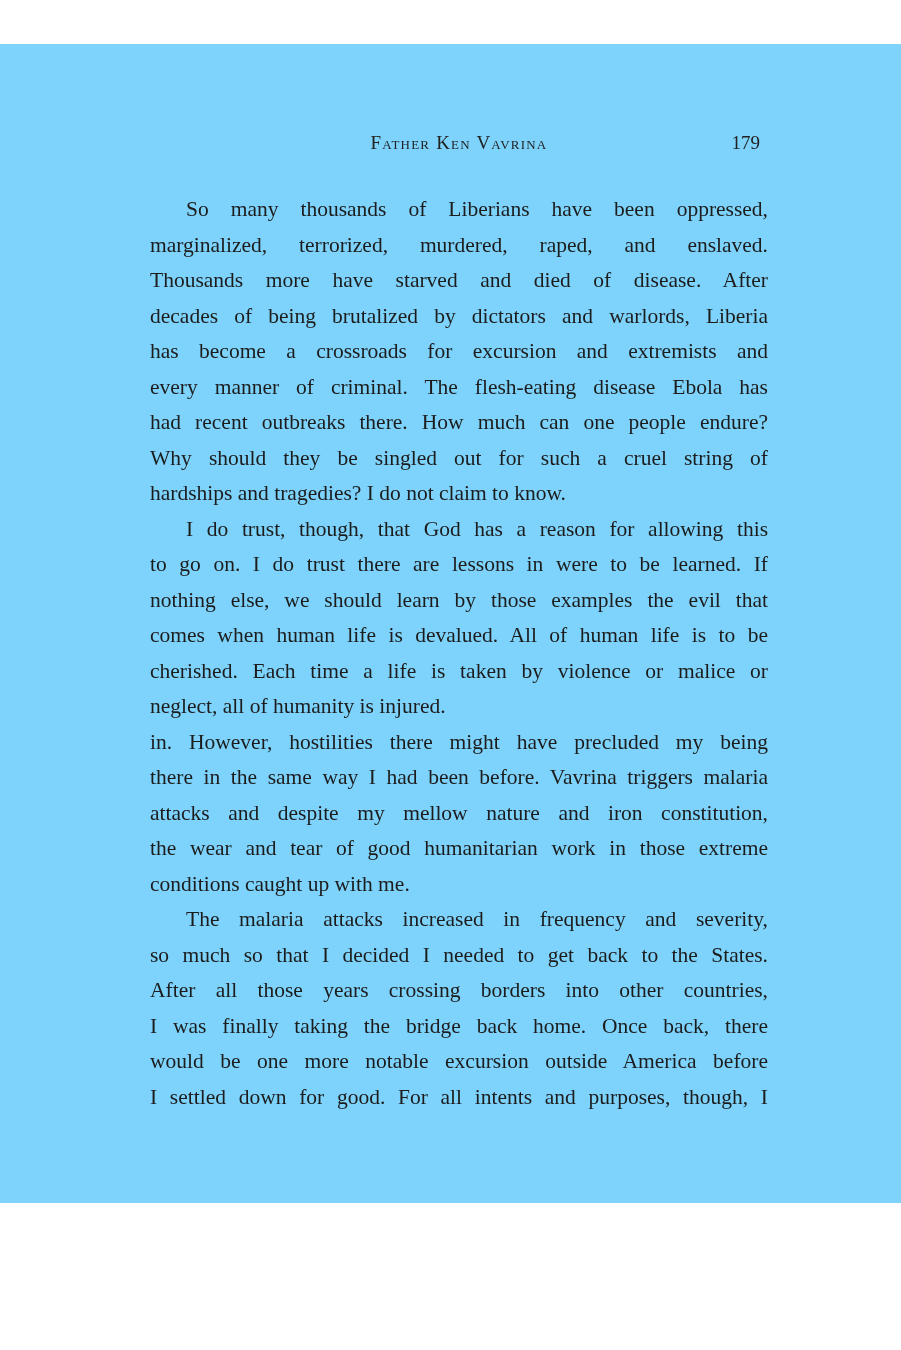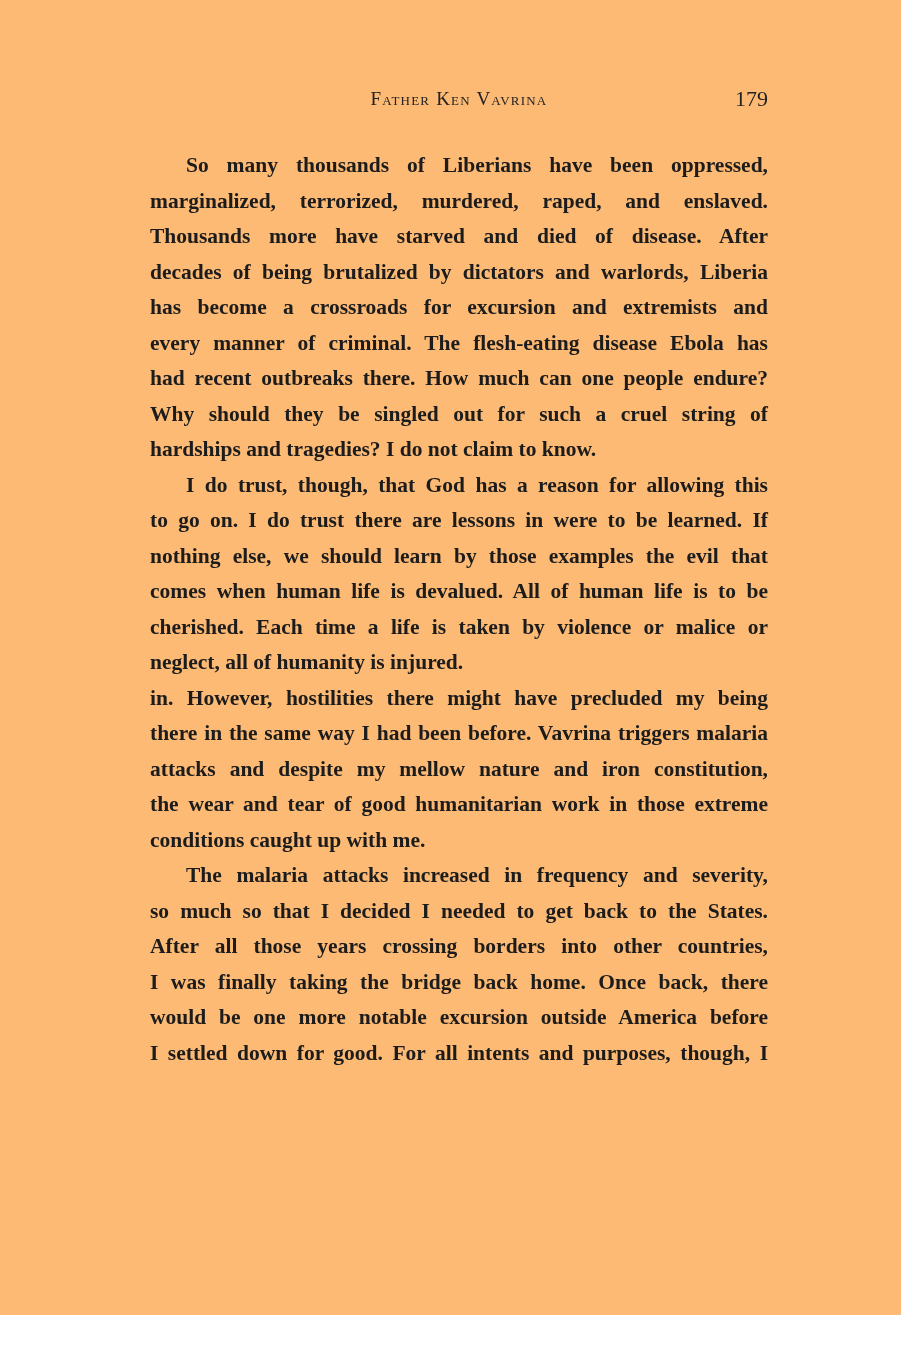--- a/index.html
+++ b/index.html
@@ -3,25 +3,26 @@
 <meta charset="utf-8">
 <style>
   html, body {
     margin: 0;
     padding: 0;
     background: #ffffff;
   }
   .page {
     position: relative;
     width: 901px;
-    height: 1315px;
-    background: #fdba74;
+    height: 1159px;
+    background: #7dd3fc;
     overflow: hidden;
     font-family: "Liberation Serif", "DejaVu Serif", serif;
     color: #1c1c1c;
+    margin-top: 44px;
   }
   .content {
     position: absolute;
     left: 150px;
     top: 88px;
     width: 618px;
   }
   .running-header {
     position: relative;
     height: 22px;
@@ -31,32 +32,31 @@
   }
   .running-title {
     display: block;
     text-align: center;
     font-variant: small-caps;
     letter-spacing: 1.2px;
     color: #222222;
   }
   .page-number {
     position: absolute;
-    right: 0;
+    right: 8px;
     top: 0;
-    font-size: 22px;
+    font-size: 19px;
     color: #222222;
   }
   .page-body {
     font-size: 21.5px;
     line-height: 35.5px;
   }
   .paragraph {
     margin: 0;
-    font-weight: bold;
   }
   .line {
     text-align: justify;
     text-align-last: justify;
     white-space: normal;
   }
   .line.first {
     text-indent: 36px;
   }
   .line.last {

